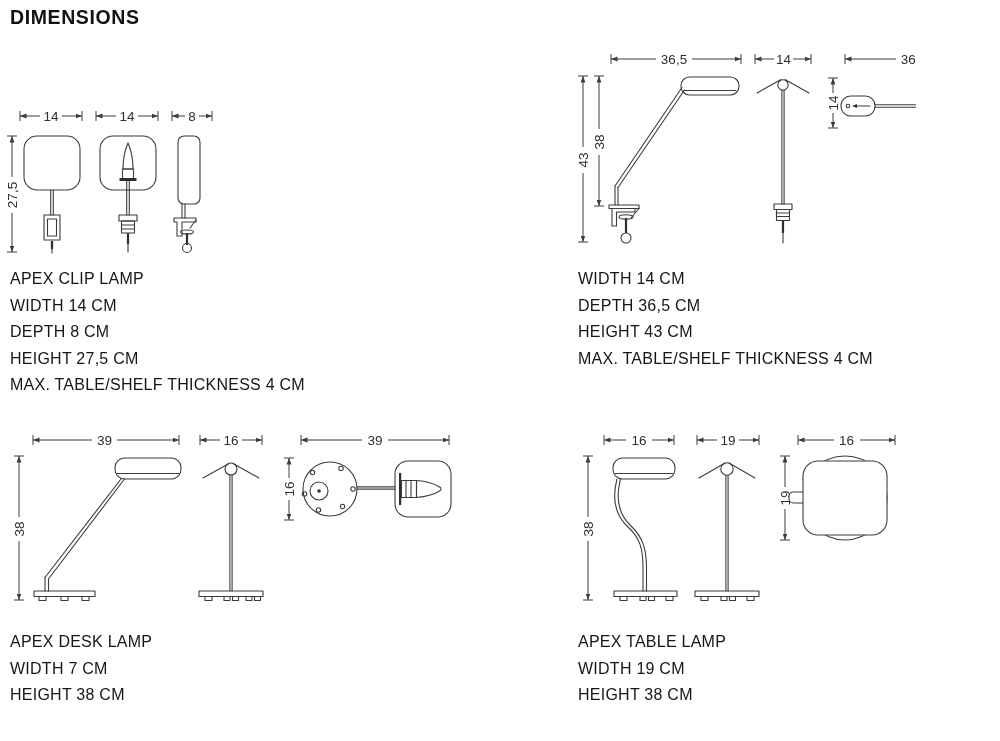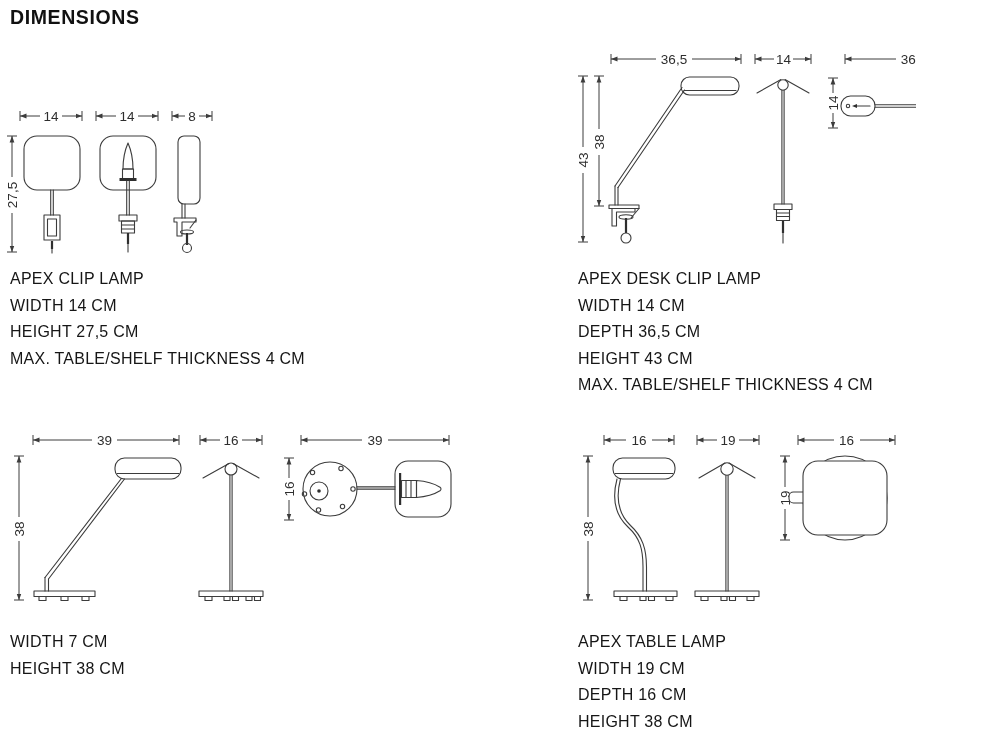--- a/index.html
+++ b/index.html
@@ -350,37 +350,37 @@
     <g>
       <circle class="s" cx="272" cy="70" r="42"></circle>
       <rect class="wf" x="216" y="64" width="19" height="11" rx="4.5"></rect>
       <rect class="wf" x="230" y="33" width="84" height="74" rx="15"></rect>
     </g>
   </svg>
 
   <div class="specs" style="left:10px;top:266px">
     <div>APEX CLIP LAMP</div>
     <div>WIDTH 14 CM</div>
+    <div>DEPTH 8 CM</div>
     <div>HEIGHT 27,5 CM</div>
     <div>MAX. TABLE/SHELF THICKNESS 4 CM</div>
   </div>
 
   <div class="specs" style="left:578px;top:266px">
-    <div>APEX DESK CLIP LAMP</div>
     <div>WIDTH 14 CM</div>
     <div>DEPTH 36,5 CM</div>
     <div>HEIGHT 43 CM</div>
     <div>MAX. TABLE/SHELF THICKNESS 4 CM</div>
   </div>
 
   <div class="specs" style="left:10px;top:629px">
+    <div>APEX DESK LAMP</div>
     <div>WIDTH 7 CM</div>
     <div>HEIGHT 38 CM</div>
   </div>
 
   <div class="specs" style="left:578px;top:629px">
     <div>APEX TABLE LAMP</div>
     <div>WIDTH 19 CM</div>
-    <div>DEPTH 16 CM</div>
     <div>HEIGHT 38 CM</div>
   </div>
 
 </div>
 
 </body></html>

